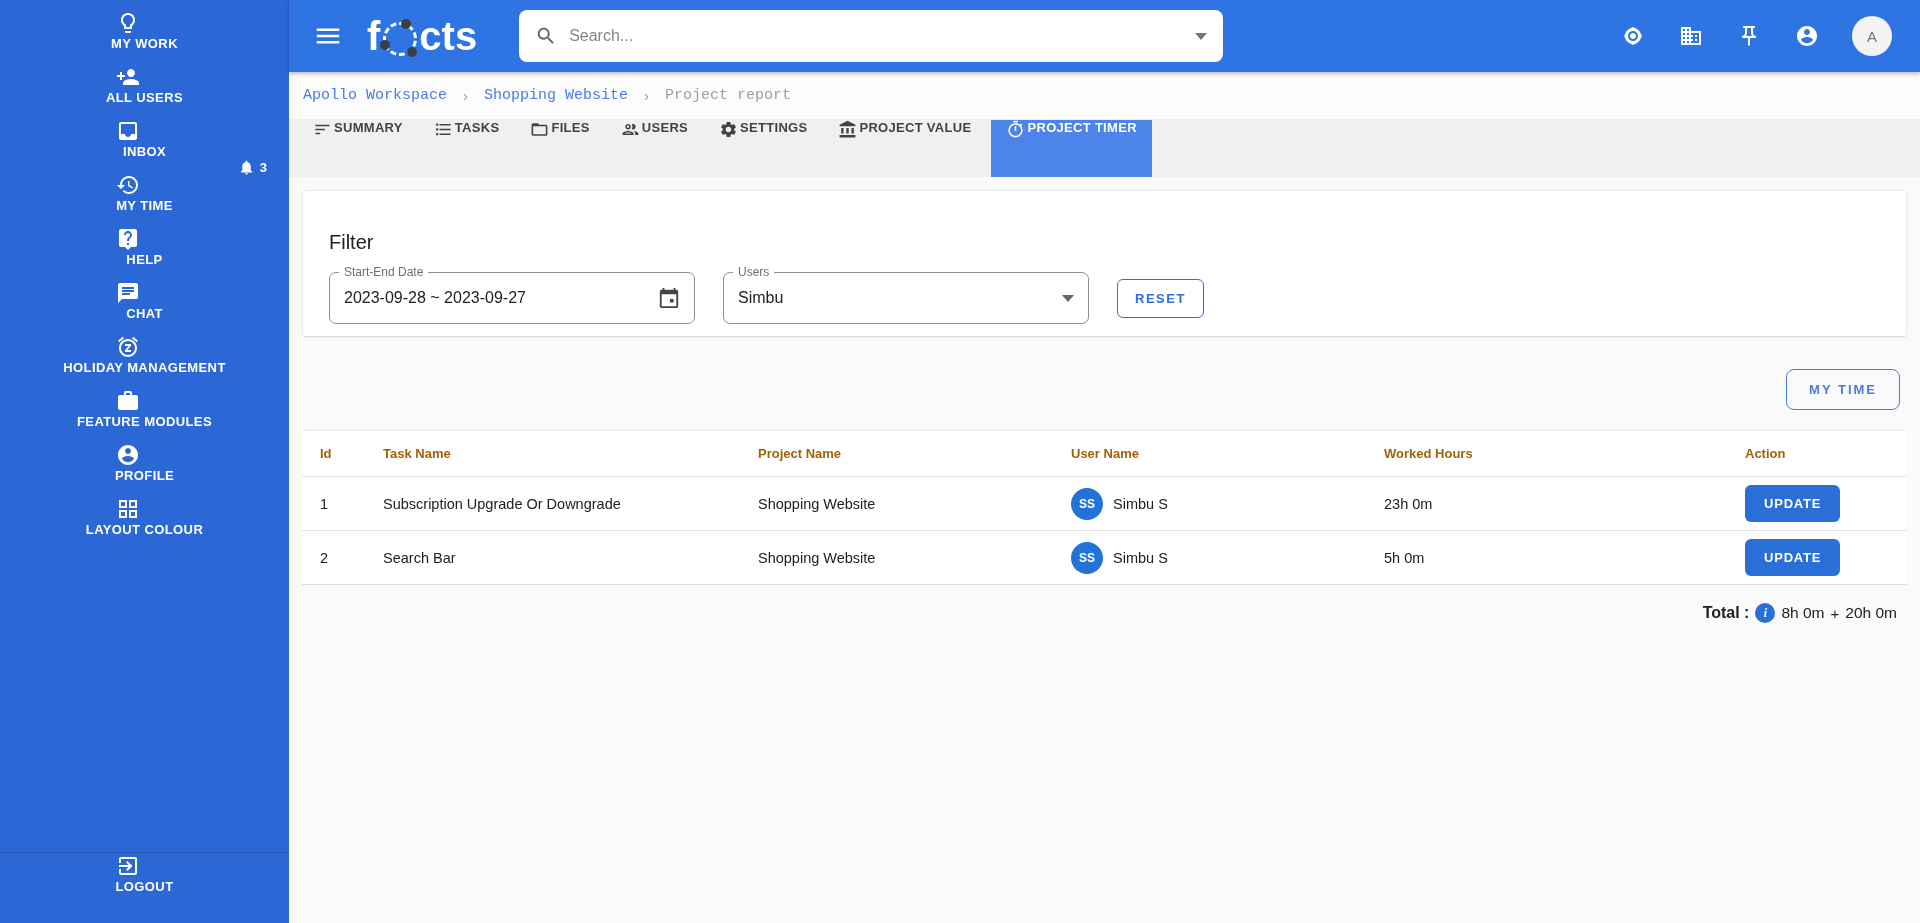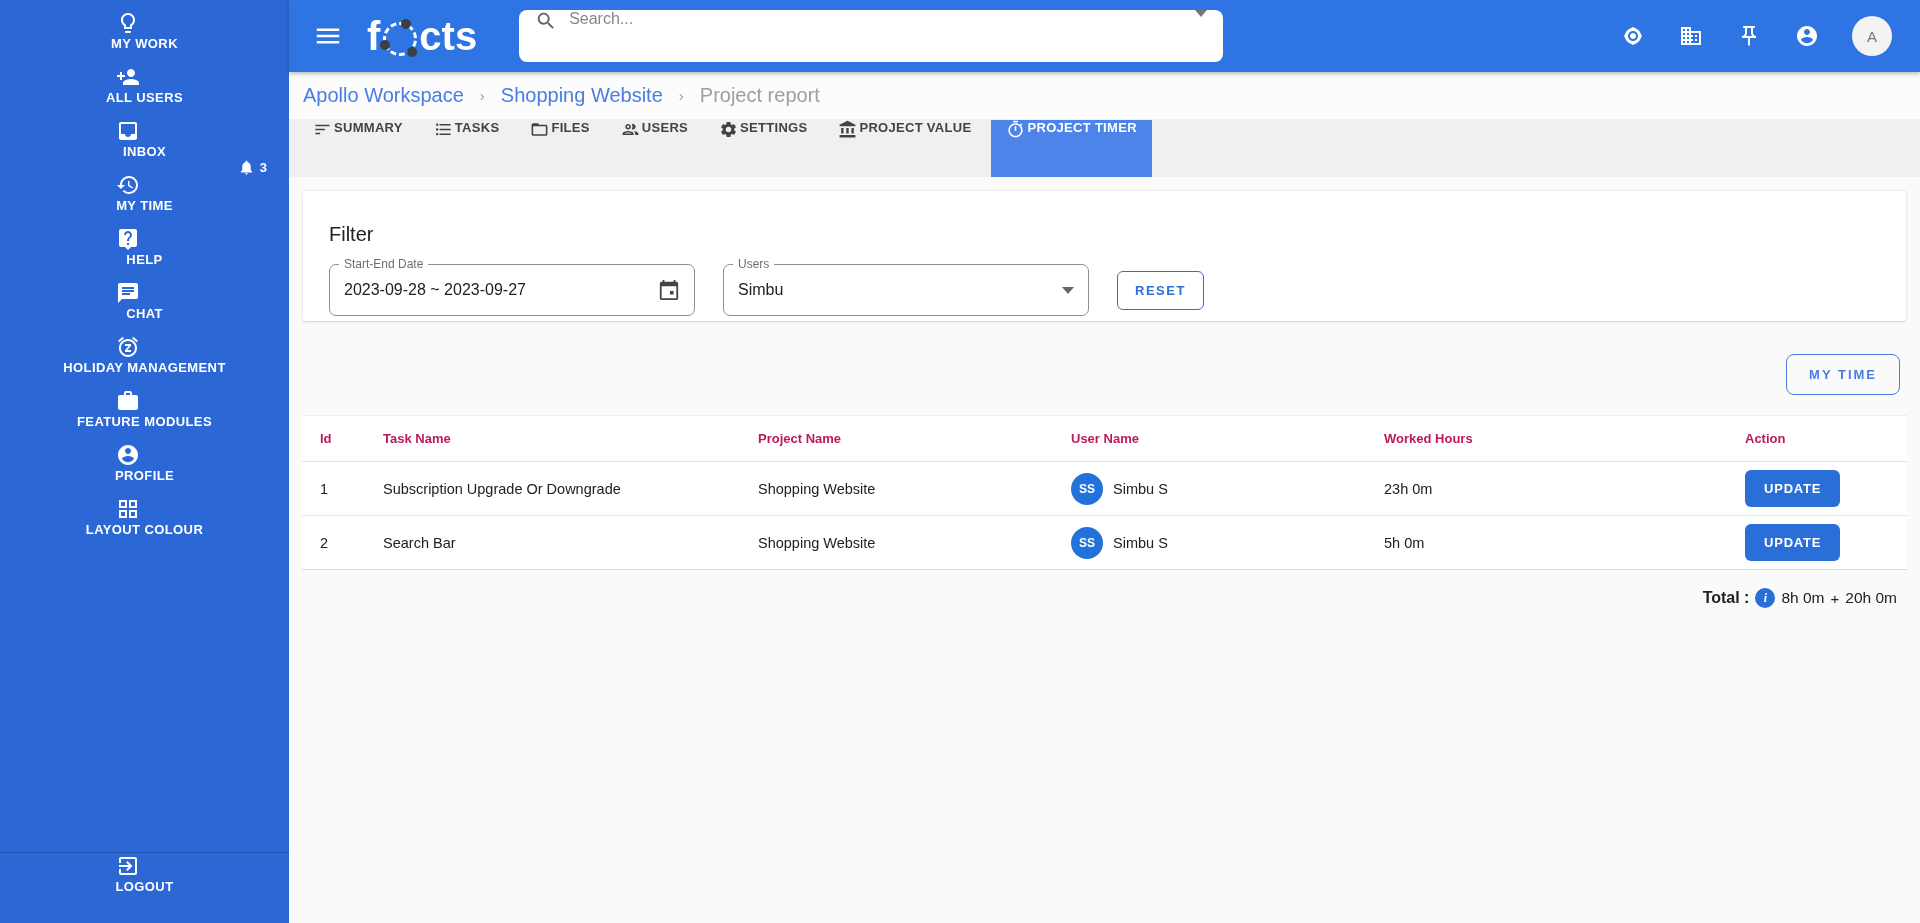--- a/index.html
+++ b/index.html
@@ -36,58 +36,58 @@
   .logo { display:flex; align-items:center; color:#fff; font-size:40px; font-weight:800;
     letter-spacing:0; margin-right:42px; user-select:none; }
   .logo-mark { position:relative; width:34px; height:34px; margin:6px 2px 0 3px;
     border:3px dashed #fff; border-radius:50%; }
   .logo-mark i { position:absolute; width:10px; height:10px; background:#3a3f44;
     border-radius:50%; }
   .logo-mark i:nth-child(1){ top:-6px; left:15px; }
   .logo-mark i:nth-child(2){ left:-6px; bottom:3px; }
   .logo-mark i:nth-child(3){ right:-3px; bottom:-4px; }
   .search-box { width:704px; height:52px; background:#fff; border-radius:8px;
-    display:flex; align-items:flex-start; padding:0 16px; }
+    display:flex; align-items:center; padding:0 16px; }
   .search-box svg.mag { width:22px; height:22px; fill:#5f6368; margin-right:12px; }
   .search-input { flex:1; border:none; outline:none; font-size:16px; color:#3c4043;
     font-family:"Liberation Sans", sans-serif; background:transparent; }
   .search-input::placeholder { color:#80868b; }
   .search-caret { width:0; height:0; border-left:6px solid transparent;
     border-right:6px solid transparent; border-top:7px solid #757575; cursor:pointer; }
   .top-actions { margin-left:auto; display:flex; align-items:center; gap:32px; }
   .top-icon { width:26px; height:26px; cursor:pointer; display:flex; align-items:center;
     justify-content:center; }
   .top-icon svg { width:24px; height:24px; fill:#fff; }
   .avatar { width:40px; height:40px; border-radius:50%; background:#f3f3f3;
     display:flex; align-items:center; justify-content:center; color:#757575;
     font-size:15px; cursor:pointer; }
 
   
   .breadcrumb-row { height:48px; background:#fcfcfc; display:flex; align-items:center;
     padding-left:14px; border-bottom:1px solid #efefef; }
-  .crumb { font-size:20px; cursor:pointer; }
+  .crumb { font-size:15px; cursor:pointer;font-family:Liberation Mono, monospace; }
   .crumb.link { color:#4a7ce2; }
   .crumb.current { color:#9aa0a6; cursor:default; }
   .crumb-sep { color:#9aa0a6; font-size:15px; margin:0 16px; }
 
   
   .tabbar { height:57px; background:#f0f0f0; display:flex; align-items:stretch;
     padding-left:13px; }
   .tab { display:flex; align-items:flex-start; gap:2px; padding:0 11px; margin-right:9px;
     color:#3f4347; font-size:13px; font-weight:700; letter-spacing:.3px; cursor:pointer; }
   .tab svg { width:19px; height:19px; fill:#3f4347; }
   .tab.active { background:#4d84e9; color:#fff; padding:0 15px; }
   .tab.active svg { fill:#fff; }
 
   
   .content { flex:1; background:#fafafa; padding:13px; overflow:hidden; }
 
   .filter-card { background:#fff; border-radius:4px; border:1px solid #ececec;
     border-bottom:1px solid #dcdcdc; box-shadow:0 1px 2px rgba(0,0,0,.05);
-    height:132px; padding:32px 26px; }
+    height:147px; padding:40px 26px; }
   .filter-title { font-size:20px; color:#212121; font-weight:500; margin-bottom:18px; }
   .filter-row { display:flex; align-items:center; }
   .field { position:relative; height:52px; border:1px solid #8f8f8f; border-radius:7px;
     background:#fff; display:flex; align-items:center; padding:0 14px; cursor:pointer; }
   .field .flabel { position:absolute; top:-8px; left:9px; background:#fff; padding:0 5px;
     font-size:12px; color:#6f6f6f; }
   .field .fvalue { font-size:16px; color:#202124; }
   .field-date { width:366px; margin-right:28px; }
   .field-users { width:366px; margin-right:28px; }
   .field .ficon { margin-left:auto; display:flex; align-items:center; }
@@ -100,21 +100,21 @@
 
   .mytime-row { display:flex; justify-content:flex-end; margin:32px 7px 20px 0; }
   .btn-mytime { border:1px solid #4a7ce2; background:transparent; color:#4a7ce2;
     font-size:13px; font-weight:700; letter-spacing:2px; border-radius:8px;
     padding:12px 22px; cursor:pointer; font-family:"Liberation Sans", sans-serif; }
 
   
   .table-card { background:#fff; border-top:1px solid #ececec; border-bottom:1px solid #dcdcdc; }
   .t-row { display:grid; grid-template-columns:63px 375px 313px 313px 361px 1fr;
     align-items:center; padding-left:18px; }
-  .t-head { height:45px; color:#be185d; font-size:13px; font-weight:700; }
+  .t-head { height:45px; color:#a16207; font-size:13px; font-weight:700; }
   .t-body { height:54px; border-top:1px solid #e4e4e4; font-size:14.5px; color:#202124; }
   .user-cell { display:flex; align-items:center; gap:10px; }
   .ss-avatar { width:32px; height:32px; border-radius:50%; background:#2272d9;
     color:#fff; font-size:12px; font-weight:700; display:flex; align-items:center;
     justify-content:center; }
   .btn-update { background:#2a6fd8; color:#fff; border:none; border-radius:6px;
     font-size:13px; font-weight:700; letter-spacing:.8px; padding:11px 19px;
     cursor:pointer; font-family:"Liberation Sans", sans-serif; }
 
   .total-row { display:flex; align-items:center; justify-content:flex-end;

